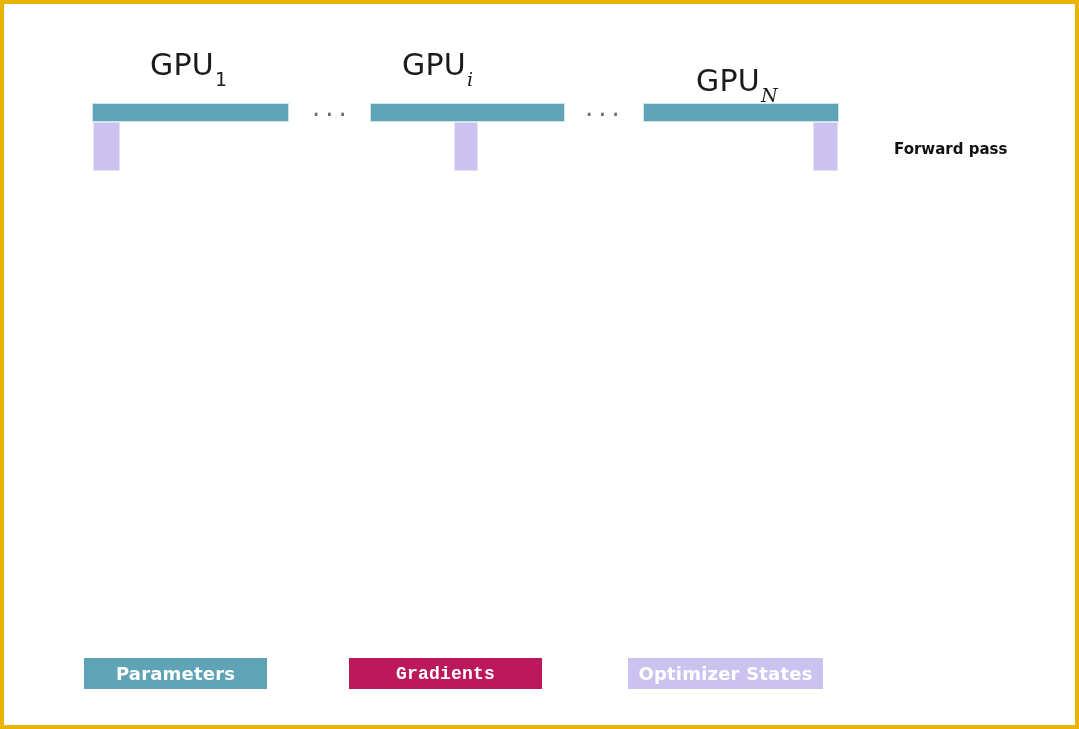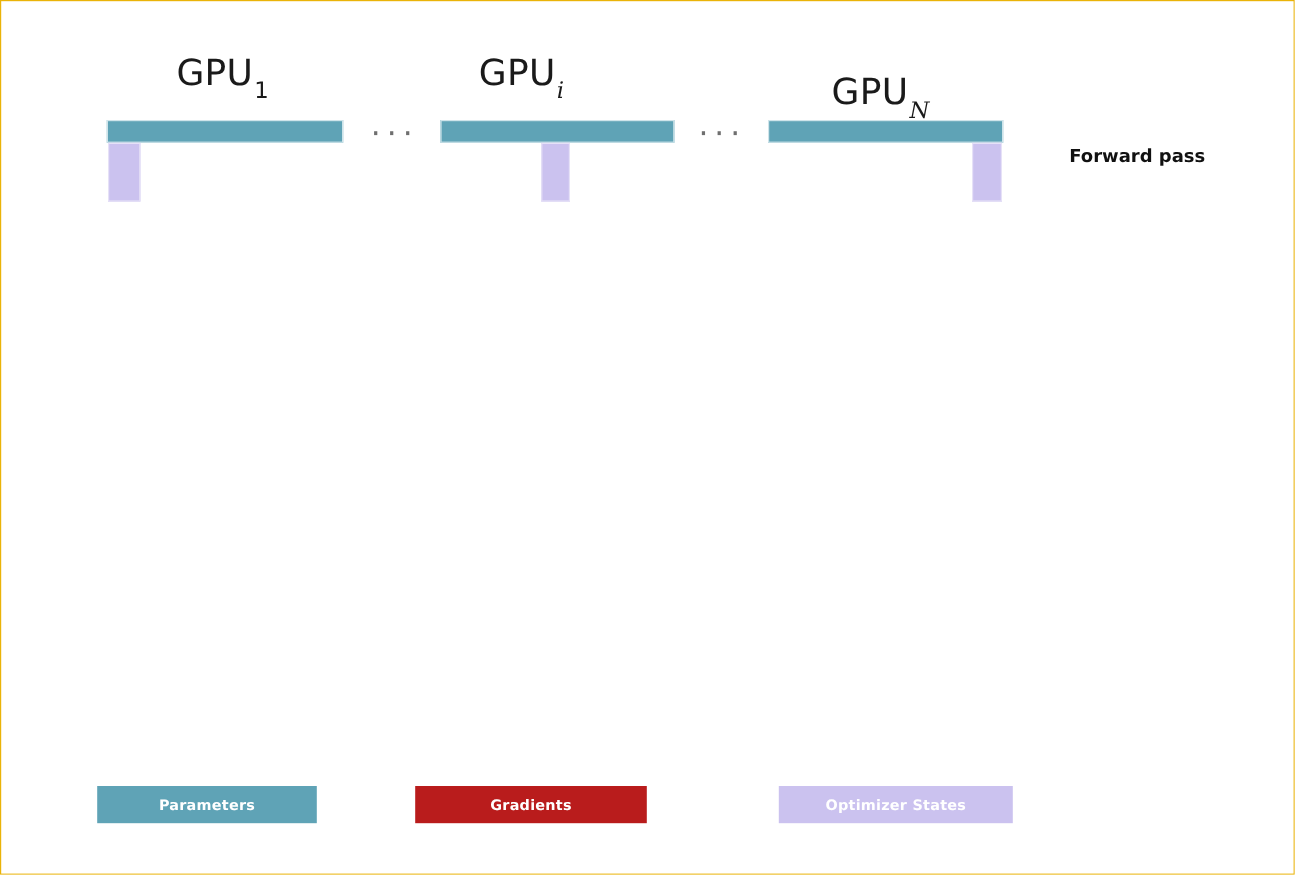--- a/index.html
+++ b/index.html
@@ -9,21 +9,21 @@
   }
   body {
     font-family: "Liberation Sans", sans-serif;
   }
   #figure {
     position: relative;
     width: 1079px;
     height: 729px;
     background: #ffffff;
     box-sizing: border-box;
-    border: 1px solid #eab308;
+    border: 4px solid #eab308;
     overflow: hidden;
   }
 
   
   .gpu-label {
     position: absolute;
     font-family: "DejaVu Sans", "Liberation Sans", sans-serif;
     font-size: 30px;
     color: #1a1a1a;
     white-space: nowrap;
@@ -81,26 +81,26 @@
 
   
   .legend-item {
     position: absolute;
     display: flex;
     align-items: center;
     justify-content: center;
     height: 31px;
     color: #ffffff;
     font-family: "DejaVu Sans", "Liberation Sans", sans-serif;
-    font-size: 12px;
+    font-size: 18px;
     font-weight: bold;
     letter-spacing: 0.2px;
   }
   .legend-params   { background: #5fa3b6; }
-  .legend-grads    { background: #b91c1c; }
+  .legend-grads    { background: #be185d; font-family: Liberation Mono, monospace; }
   .legend-optim    { background: #cbc2ef; }
 </style>
 </head>
 <body>
 
 <div id="figure">
 
   <div class="gpu-label" style="left:146px; top:46px;">
     <span class="base">GPU</span><span class="sub">1</span>
   </div>
@@ -116,25 +116,25 @@
   <div class="bar bar-optim" style="left:450px; top:118px; width:24px; height:49px;"></div>
 
   <div class="ellipsis" style="left:581px; top:98px;">···</div>
 
   <div class="gpu-label" style="left:692px; top:46px;margin-top:16px;">
     <span class="base">GPU</span><span class="sub italic">N</span>
   </div>
   <div class="bar bar-params" style="left:639px; top:99px; width:196px; height:19px;"></div>
   <div class="bar bar-optim" style="left:809px; top:118px; width:25px; height:49px;"></div>
 
-  <div class="stage-label" style="left:890px; top:122px;">Forward pass</div>
+  <div class="stage-label" style="left:890px; top:138px;">Forward pass</div>
 
   <div class="legend-item legend-params" style="left:80px; top:654px; width:183px;">
     <span>Parameters</span>
   </div>
   <div class="legend-item legend-grads" style="left:345px; top:654px; width:193px;">
     <span>Gradients</span>
   </div>
-  <div class="legend-item legend-optim" style="left:648px; top:654px; width:195px;">
+  <div class="legend-item legend-optim" style="left:624px; top:654px; width:195px;">
     <span>Optimizer States</span>
   </div>
 
 </div>
 
 </body></html>

